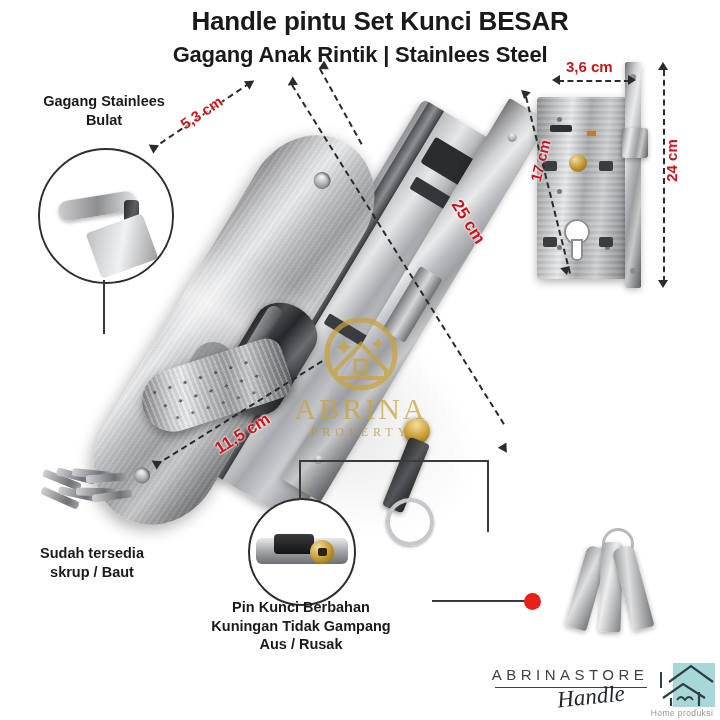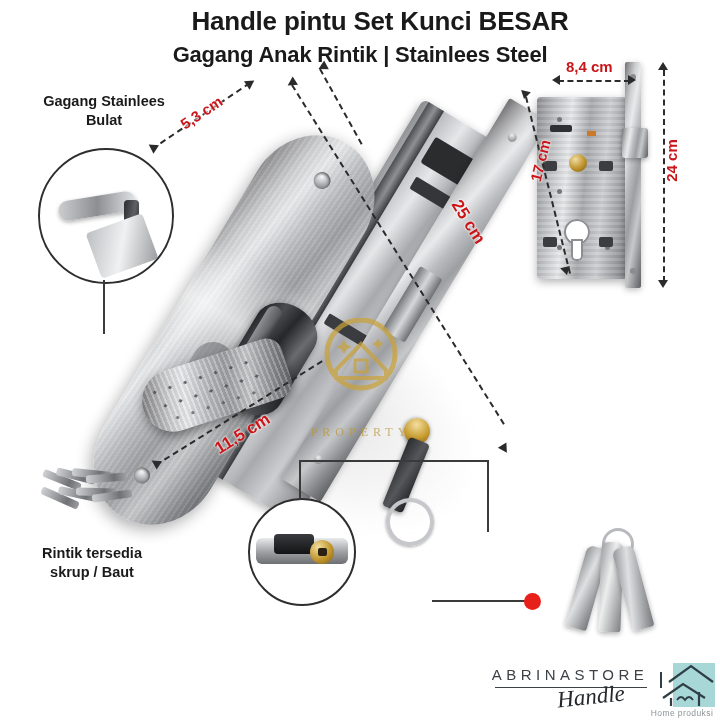--- a/index.html
+++ b/index.html
@@ -246,22 +246,25 @@
          background:linear-gradient(180deg,#e9eaec,#9d9fa2 55%,#6d6f72);"></div>
     <div style="position:absolute;left:24px;top:34px;width:40px;height:20px;border-radius:4px;
          background:linear-gradient(180deg,#3a3b3e,#121315);"></div>
     <div style="position:absolute;left:60px;top:40px;width:24px;height:24px;border-radius:50%;
          background:radial-gradient(circle at 35% 30%,#f2dda0,#c1962c 55%,#7b5d13);"></div>
     <div style="position:absolute;left:68px;top:48px;width:9px;height:8px;background:#2a2113;border-radius:2px;"></div>
   </div>
   <div class="lead" style="left:299px;top:460px;width:2px;height:40px;"></div>
   <div class="lead" style="left:299px;top:460px;width:190px;height:2px;"></div>
   <div class="lead" style="left:487px;top:460px;width:2px;height:72px;"></div>
-
-  <div class="cap" style="left:12px;top:544px;width:160px;">Rintik tersedia
+  <div class="cap" style="left:190px;top:598px;width:222px;">Pin Kunci Berbahan
+Kuningan Tidak Gampang
+Aus / Rusak</div>
+
+  <div class="cap" style="left:12px;top:544px;width:160px;">Sudah tersedia
 skrup / Baut</div>
 
   <div class="lead" style="left:432px;top:600px;width:98px;height:2px;"></div>
   <div style="position:absolute;left:524px;top:593px;width:17px;height:17px;border-radius:50%;background:#e8201a;"></div>
 
   <div class="dash" style="left:320px;top:68px;width:86px;transform:rotate(61deg);"></div>
   <div style="position:absolute;left:318px;top:62px;width:0;height:0;
        border-right:9px solid #2b2b2b;border-top:5px solid transparent;border-bottom:5px solid transparent;
        transform:rotate(-28deg);"></div>
 
@@ -287,21 +290,21 @@
   <div style="position:absolute;left:151px;top:458px;width:0;height:0;
        border-right:9px solid #2b2b2b;border-top:5px solid transparent;border-bottom:5px solid transparent;
        transform:rotate(32deg);"></div>
   <div class="dim" style="left:212px;top:424px;transform:rotate(-32deg);font-size:17px;">11,5 cm</div>
 
   <div class="dash" style="left:558px;top:80px;width:72px;"></div>
   <div style="position:absolute;left:552px;top:75px;width:0;height:0;
        border-right:8px solid #2b2b2b;border-top:5px solid transparent;border-bottom:5px solid transparent;"></div>
   <div style="position:absolute;left:628px;top:75px;width:0;height:0;
        border-left:8px solid #2b2b2b;border-top:5px solid transparent;border-bottom:5px solid transparent;"></div>
-  <div class="dim" style="left:566px;top:58px;">8,4 cm</div>
+  <div class="dim" style="left:566px;top:58px;">3,6 cm</div>
 
   <div class="dash" style="left:526px;top:96px;width:182px;transform:rotate(76deg);"></div>
   <div style="position:absolute;left:521px;top:90px;width:0;height:0;
        border-right:8px solid #2b2b2b;border-top:5px solid transparent;border-bottom:5px solid transparent;
        transform:rotate(-76deg);"></div>
   <div style="position:absolute;left:562px;top:266px;width:0;height:0;
        border-left:8px solid #2b2b2b;border-top:5px solid transparent;border-bottom:5px solid transparent;
        transform:rotate(76deg);"></div>
   <div class="dim" style="left:519px;top:152px;transform:rotate(-76deg);">17 cm</div>
 
@@ -313,20 +316,21 @@
   <div class="dim" style="left:650px;top:152px;transform:rotate(-90deg);">24 cm</div>
 
   <div id="wm-center">
     <svg viewBox="0 0 150 78" width="150" height="78">
       <circle cx="75" cy="36" r="34" fill="none" stroke="#c9a23a" stroke-width="5"></circle>
       <path d="M50 52 L75 26 L100 52 L100 60 L50 60 Z" fill="none" stroke="#c9a23a" stroke-width="4"></path>
       <rect x="69" y="42" width="12" height="12" fill="none" stroke="#c9a23a" stroke-width="3"></rect>
       <path d="M58 22 l3 5 5 2 -5 2 -3 5 -3 -5 -5 -2 5 -2 z" fill="#c9a23a"></path>
       <path d="M92 20 l2 4 4 2 -4 2 -2 4 -2 -4 -4 -2 4 -2 z" fill="#c9a23a"></path>
     </svg>
+    <div class="wm-text">ABRINA</div>
     <div class="wm-sub">PROPERTY</div>
   </div>
 
   <div id="brand">
     <div id="brand-name">ABRINASTORE</div>
     <div id="brand-rule"></div>
     <div id="brand-script">Handle</div>
     <div id="brand-logo">
       <svg viewBox="0 0 62 46" width="62" height="46">
         <rect x="20" y="1" width="42" height="44" fill="#a8d7d8"></rect>

